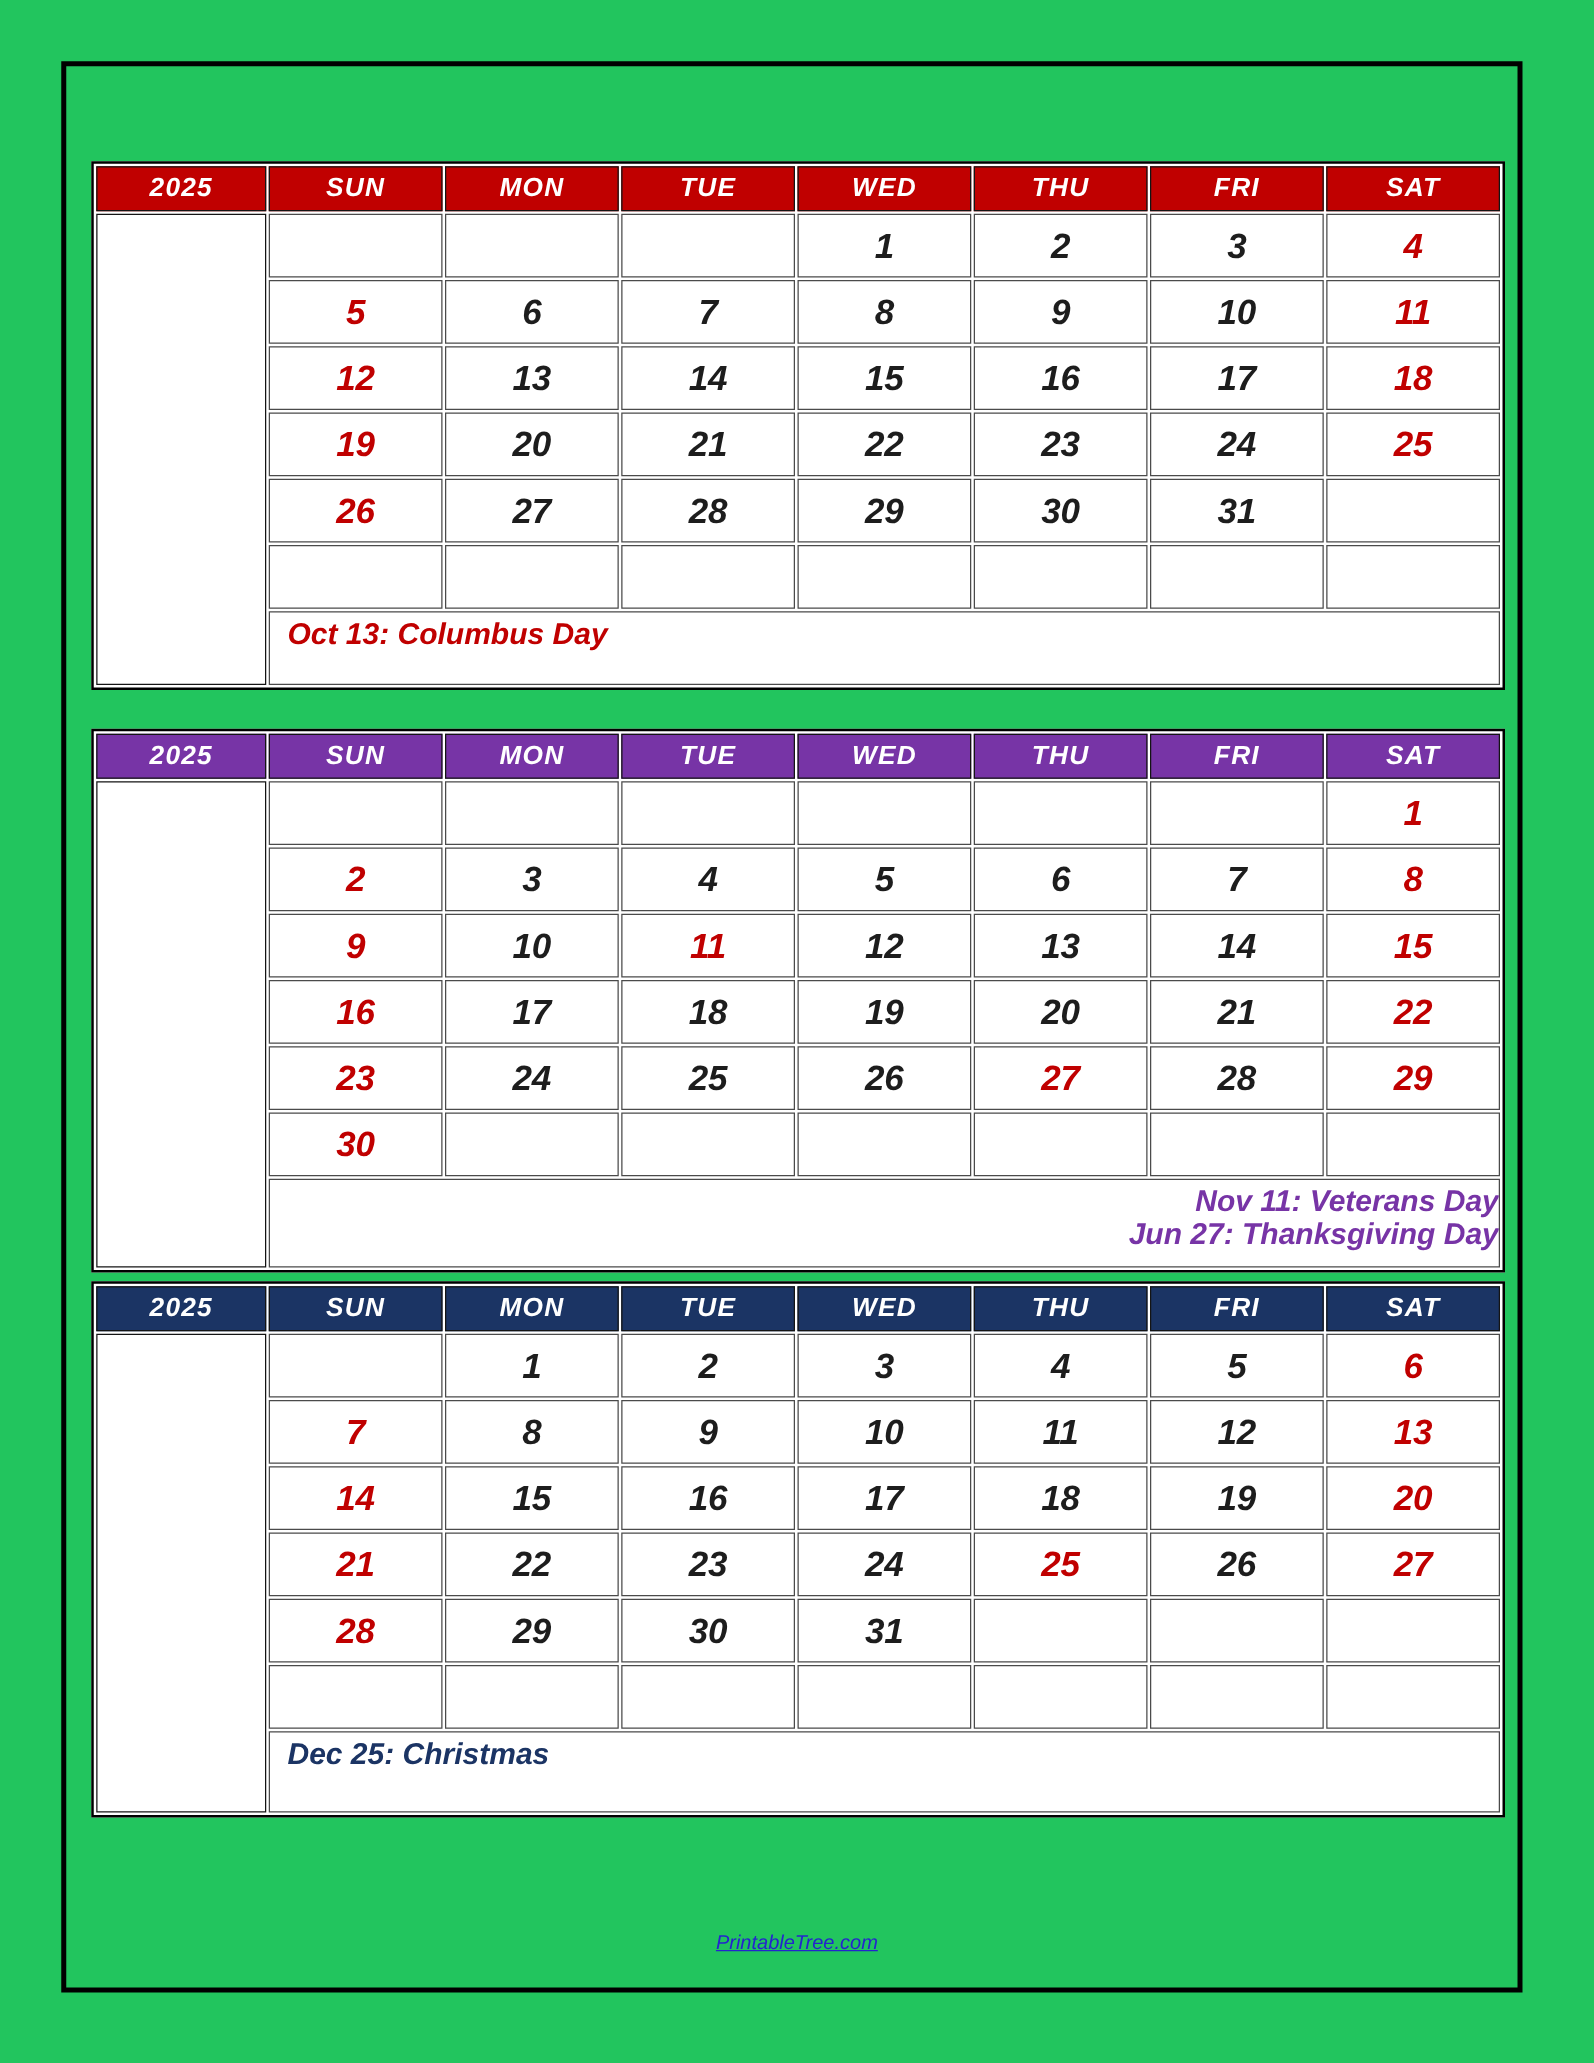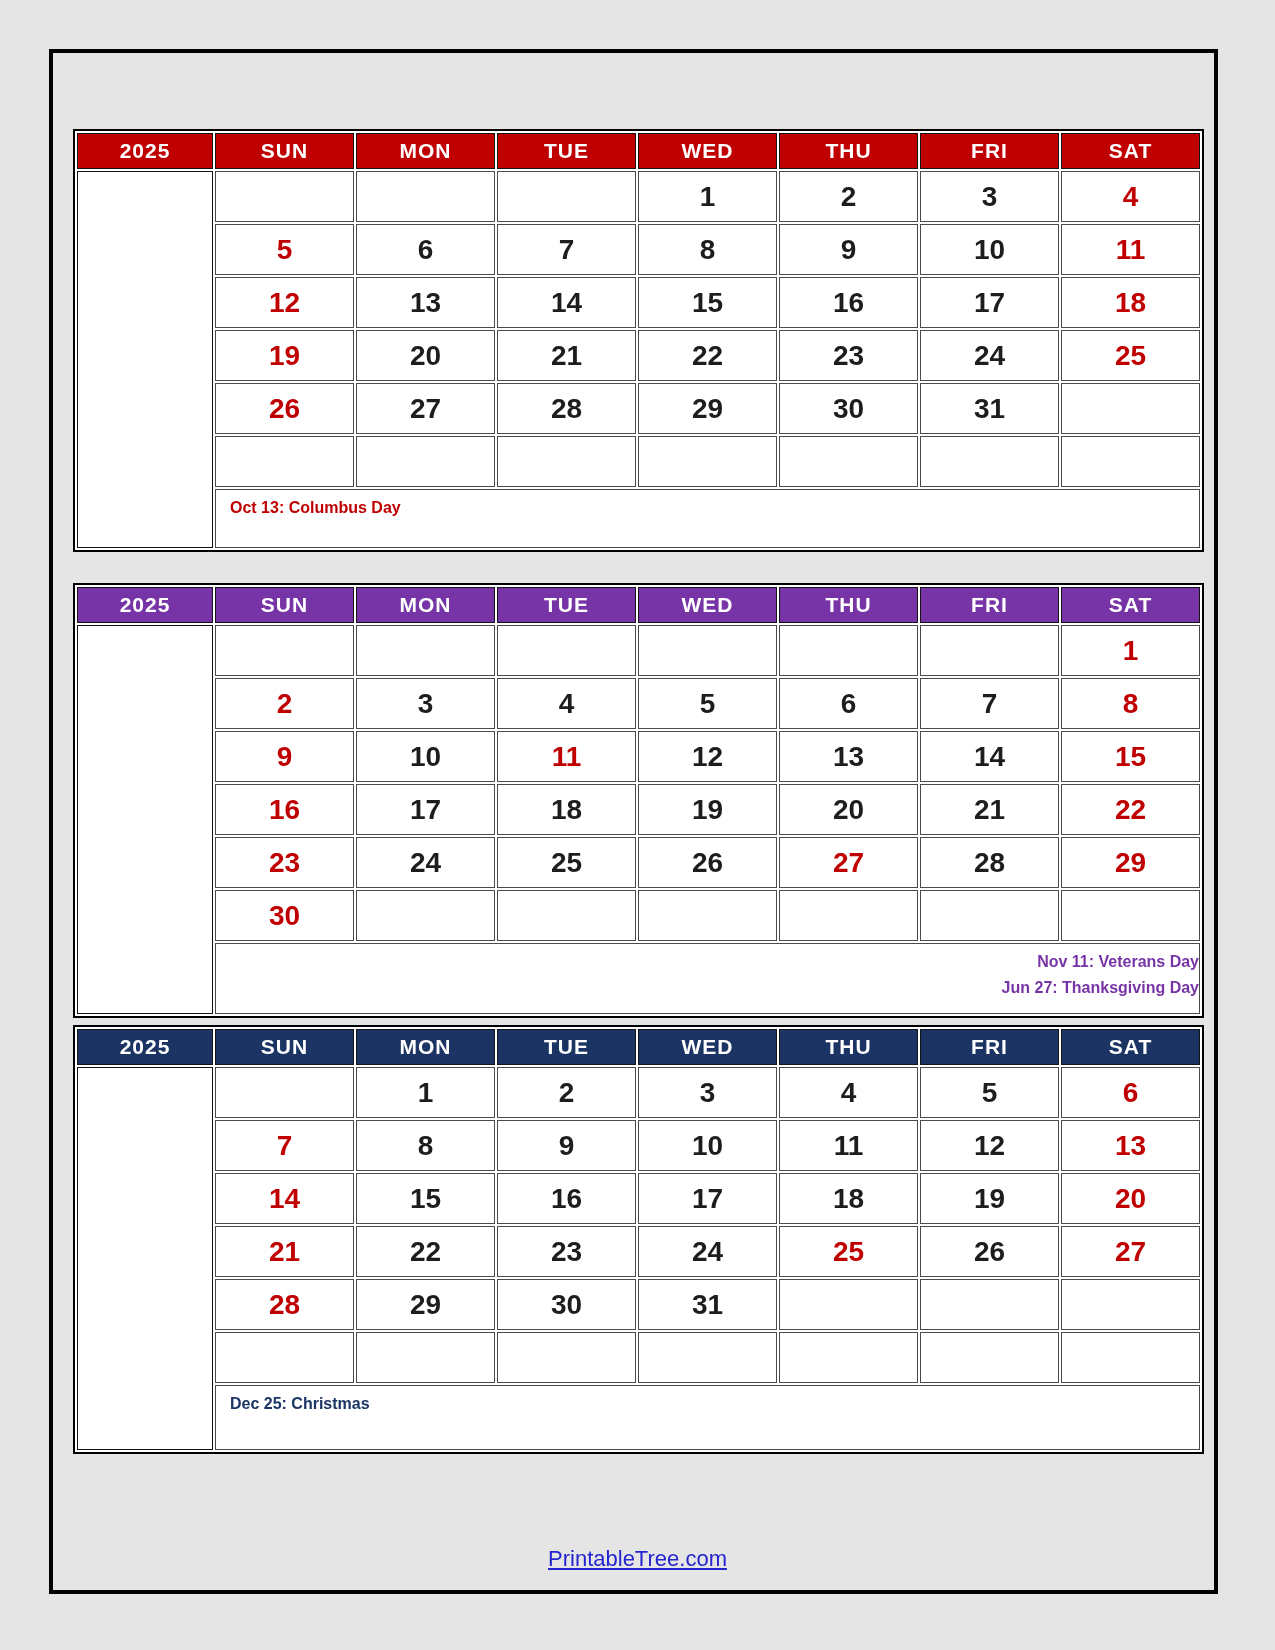--- a/index.html
+++ b/index.html
@@ -1,18 +1,19 @@
 <!DOCTYPE html>
 <html><head>
 <meta charset="utf-8">
 <style>
   html,body{margin:0;padding:0;background:#fff;}
   .page{
-    position:relative;width:1275px;height:1650px;background:#e5e5e5;overflow:hidden;
+    position:relative;width:1275px;height:1650px;background:#22c55e;overflow:hidden;
     font-family:"Liberation Sans",sans-serif;
+    font-style:italic;
   }
   .frame{
     position:absolute;left:49px;top:49px;width:1169px;height:1545px;
     border:4px solid #000;box-sizing:border-box;
   }
   .cal-wrap{position:absolute;left:73px;width:1131px;}
   .cal{
     border-collapse:separate;border-spacing:2px;border:2px solid #000;
     background:#fff;table-layout:fixed;width:1131px;box-sizing:border-box;
   }
@@ -28,36 +29,36 @@
     writing-mode:vertical-rl;transform:rotate(180deg);display:inline-block;
     color:#fff;font-weight:bold;font-size:48px;letter-spacing:3px;line-height:1;
   }
   .cal tr.date-row td{
     height:47px;font-size:28px;font-weight:bold;color:#1d1d1d;vertical-align:middle;
     background:#fff;
   }
   .cal tr.date-row td.red{color:#C00000;}
   .cal td.holiday-cell{
     text-align:left;vertical-align:top;padding:5px 0 0 14px;background:#fff;
-    font-weight:bold;font-size:16px;line-height:26px;color:var(--accent);
+    font-weight:bold;font-size:24px;line-height:26px;color:var(--accent);
   }
   .cal.oct{--accent:#C00000;}
   .cal.nov{--accent:#7734A6;}
   .cal.dec{--accent:#1B3464;}
   .cal.oct td.holiday-cell{height:52px;}
   .cal.nov td.holiday-cell{height:64px;text-align:right;}
   .cal.dec td.holiday-cell{height:58px;padding-left:14px;}
   .wrap-oct{top:129px;}
   .wrap-nov{top:583px;}
   .wrap-dec{top:1025px;}
   .footer{
     position:absolute;left:0;top:1546px;width:1275px;text-align:center;
   }
   .footer a{
-    font-size:22px;color:#2424CE;text-decoration:underline;font-weight:normal;
+    font-size:16px;color:#2424CE;text-decoration:underline;font-weight:normal;
     font-family:"Liberation Sans",sans-serif;cursor:pointer;margin-top:45px;
   }
 </style>
 </head>
 <body>
 
 <div class="page">
   <div class="frame"></div>
 
   <div class="cal-wrap wrap-oct">

